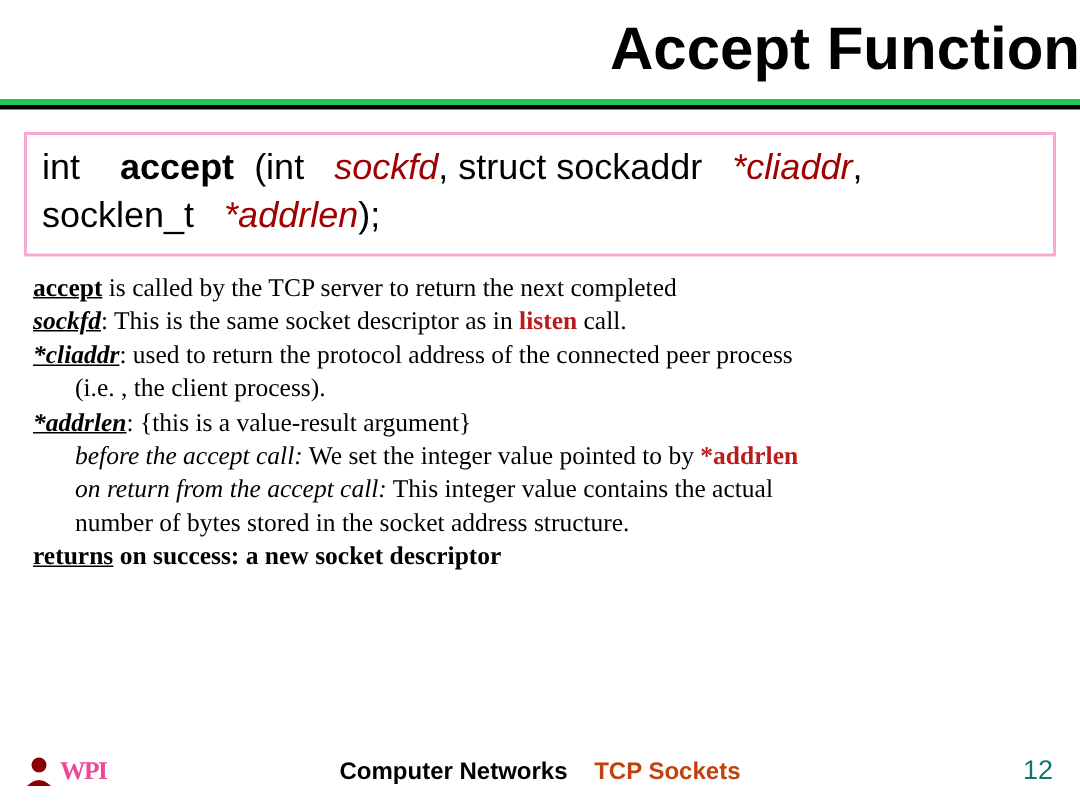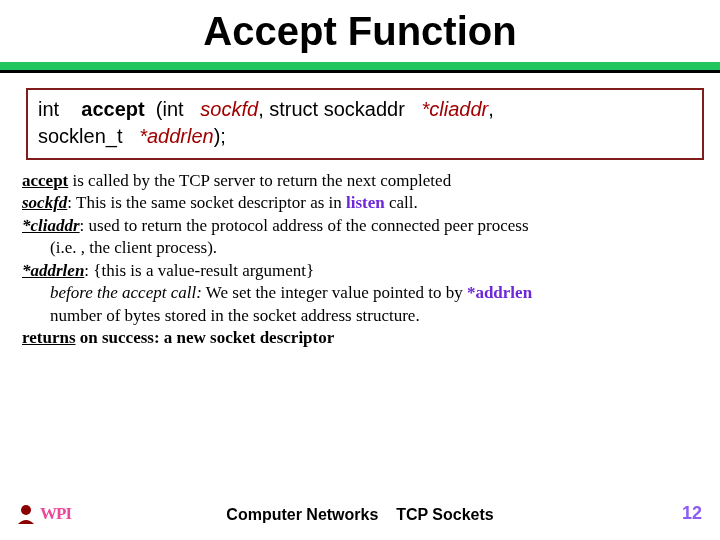--- a/index.html
+++ b/index.html
@@ -8,60 +8,60 @@
     height: 540px;
     background: #ffffff;
     font-family: Georgia, 'Times New Roman', serif;
     position: relative;
     overflow: hidden;
   }
   .title-bar {
     width: 100%;
     height: 70px;
     background: #ffffff;
-    border-bottom: 8px solid #22c55e;
+    border-bottom: 4px solid #22c55e;
     display: flex;
     align-items: center;
-    justify-content: center;
+    justify-content: flex-end;
   }
   .title-bar::after {
     content: "";
     position: absolute;
     top: 70px;
     left: 0;
     width: 100%;
     height: 3px;
     background: #000;
   }
   .title {
     font-family: 'Comic Sans MS', cursive, sans-serif;
     font-size: 40px;
     font-weight: bold;
     color: #000;
   }
   .sig-box {
-    margin: 18px 16px 10px 26px;
-    border: 2px solid #7f1d1d;
+    margin: 18px 16px 10px 16px;
+    border: 2px solid #f9a8d4;
     padding: 6px 10px 8px 10px;
     font-family: 'Comic Sans MS', cursive, sans-serif;
-    font-size: 20px;
+    font-size: 24px;
     line-height: 1.35;
   }
   .sig-box .fn { font-weight: bold; }
   .sig-box .arg { font-style: italic; color: #a00000; }
   .body-text {
     margin: 4px 22px 12px 22px;
     font-size: 17px;
     line-height: 1.32;
     color: #000;
   }
   .body-text .u { text-decoration: underline; }
   .body-text .b { font-weight: bold; }
   .body-text .i { font-style: italic; }
-  .body-text .red { color: #6d28d9; }
+  .body-text .red { color: #b91c1c; }
   .body-text .indent { margin-left: 28px; display: block; }
   .body-text .indent2 { margin-left: 70px; display: block; }
   .footer {
     position: absolute;
     bottom: 12px;
     left: 0;
     width: 100%;
     height: 30px;
   }
   .logo {
@@ -84,29 +84,29 @@
   }
   .footer-center {
     position: absolute;
     left: 50%;
     transform: translateX(-50%);
     bottom: 4px;
     font-family: 'Comic Sans MS', cursive, sans-serif;
     font-size: 16px;
     font-weight: bold;
   }
-  .footer-center .red { color: #000000; }
+  .footer-center .red { color: #c2410c; }
   .page-num {
     position: absolute;
     right: 18px;
     bottom: 4px;
     font-family: 'Comic Sans MS', cursive, sans-serif;
     font-size: 18px;
-    font-weight: bold;
-    color: #8b5cf6;
+    font-weight: normal;
+    color: #0f766e;
   }
 </style>
 </head>
 <body>
 
 <div class="title-bar">
   <div class="title">Accept Function</div>
 </div>
 
 <div class="sig-box">
@@ -119,20 +119,21 @@
   <span class="arg">*addrlen</span><span>);</span>
 </div>
 
 <div class="body-text">
   <span class="b u">accept</span><span>  is called  by the TCP server to return the next completed</span><br>
   <span class="b i u">sockfd</span><span>:    This is the same socket descriptor as in </span><span class="b red">listen</span><span> call.</span><br>
   <span class="b i u">*cliaddr</span><span>: used to return the protocol address of the connected peer process</span><br>
   <span class="indent">(i.e. , the client process).</span>
   <span class="b i u">*addrlen</span><span>: {this is a value-result argument}</span><br>
   <span class="indent"><span class="i">before the accept call:</span><span> We set the integer value pointed to by </span><span class="b red">*addrlen</span></span>
+  <span class="indent"><span class="i">on return from the accept call:</span><span> This integer value contains the actual</span></span>
   <span class="indent">number of bytes stored in the socket address structure.</span>
   <span class="b u">returns</span><span class="b">  on success: a new socket descriptor</span><br>
 </div>
 
 <div class="footer">
   <div class="logo">
     <svg viewBox="0 0 24 24">
         <circle cx="12" cy="8" r="5" fill="#8b0000"></circle>
         <path d="M4 22 Q12 14 20 22" fill="#8b0000"></path>
       </svg>

